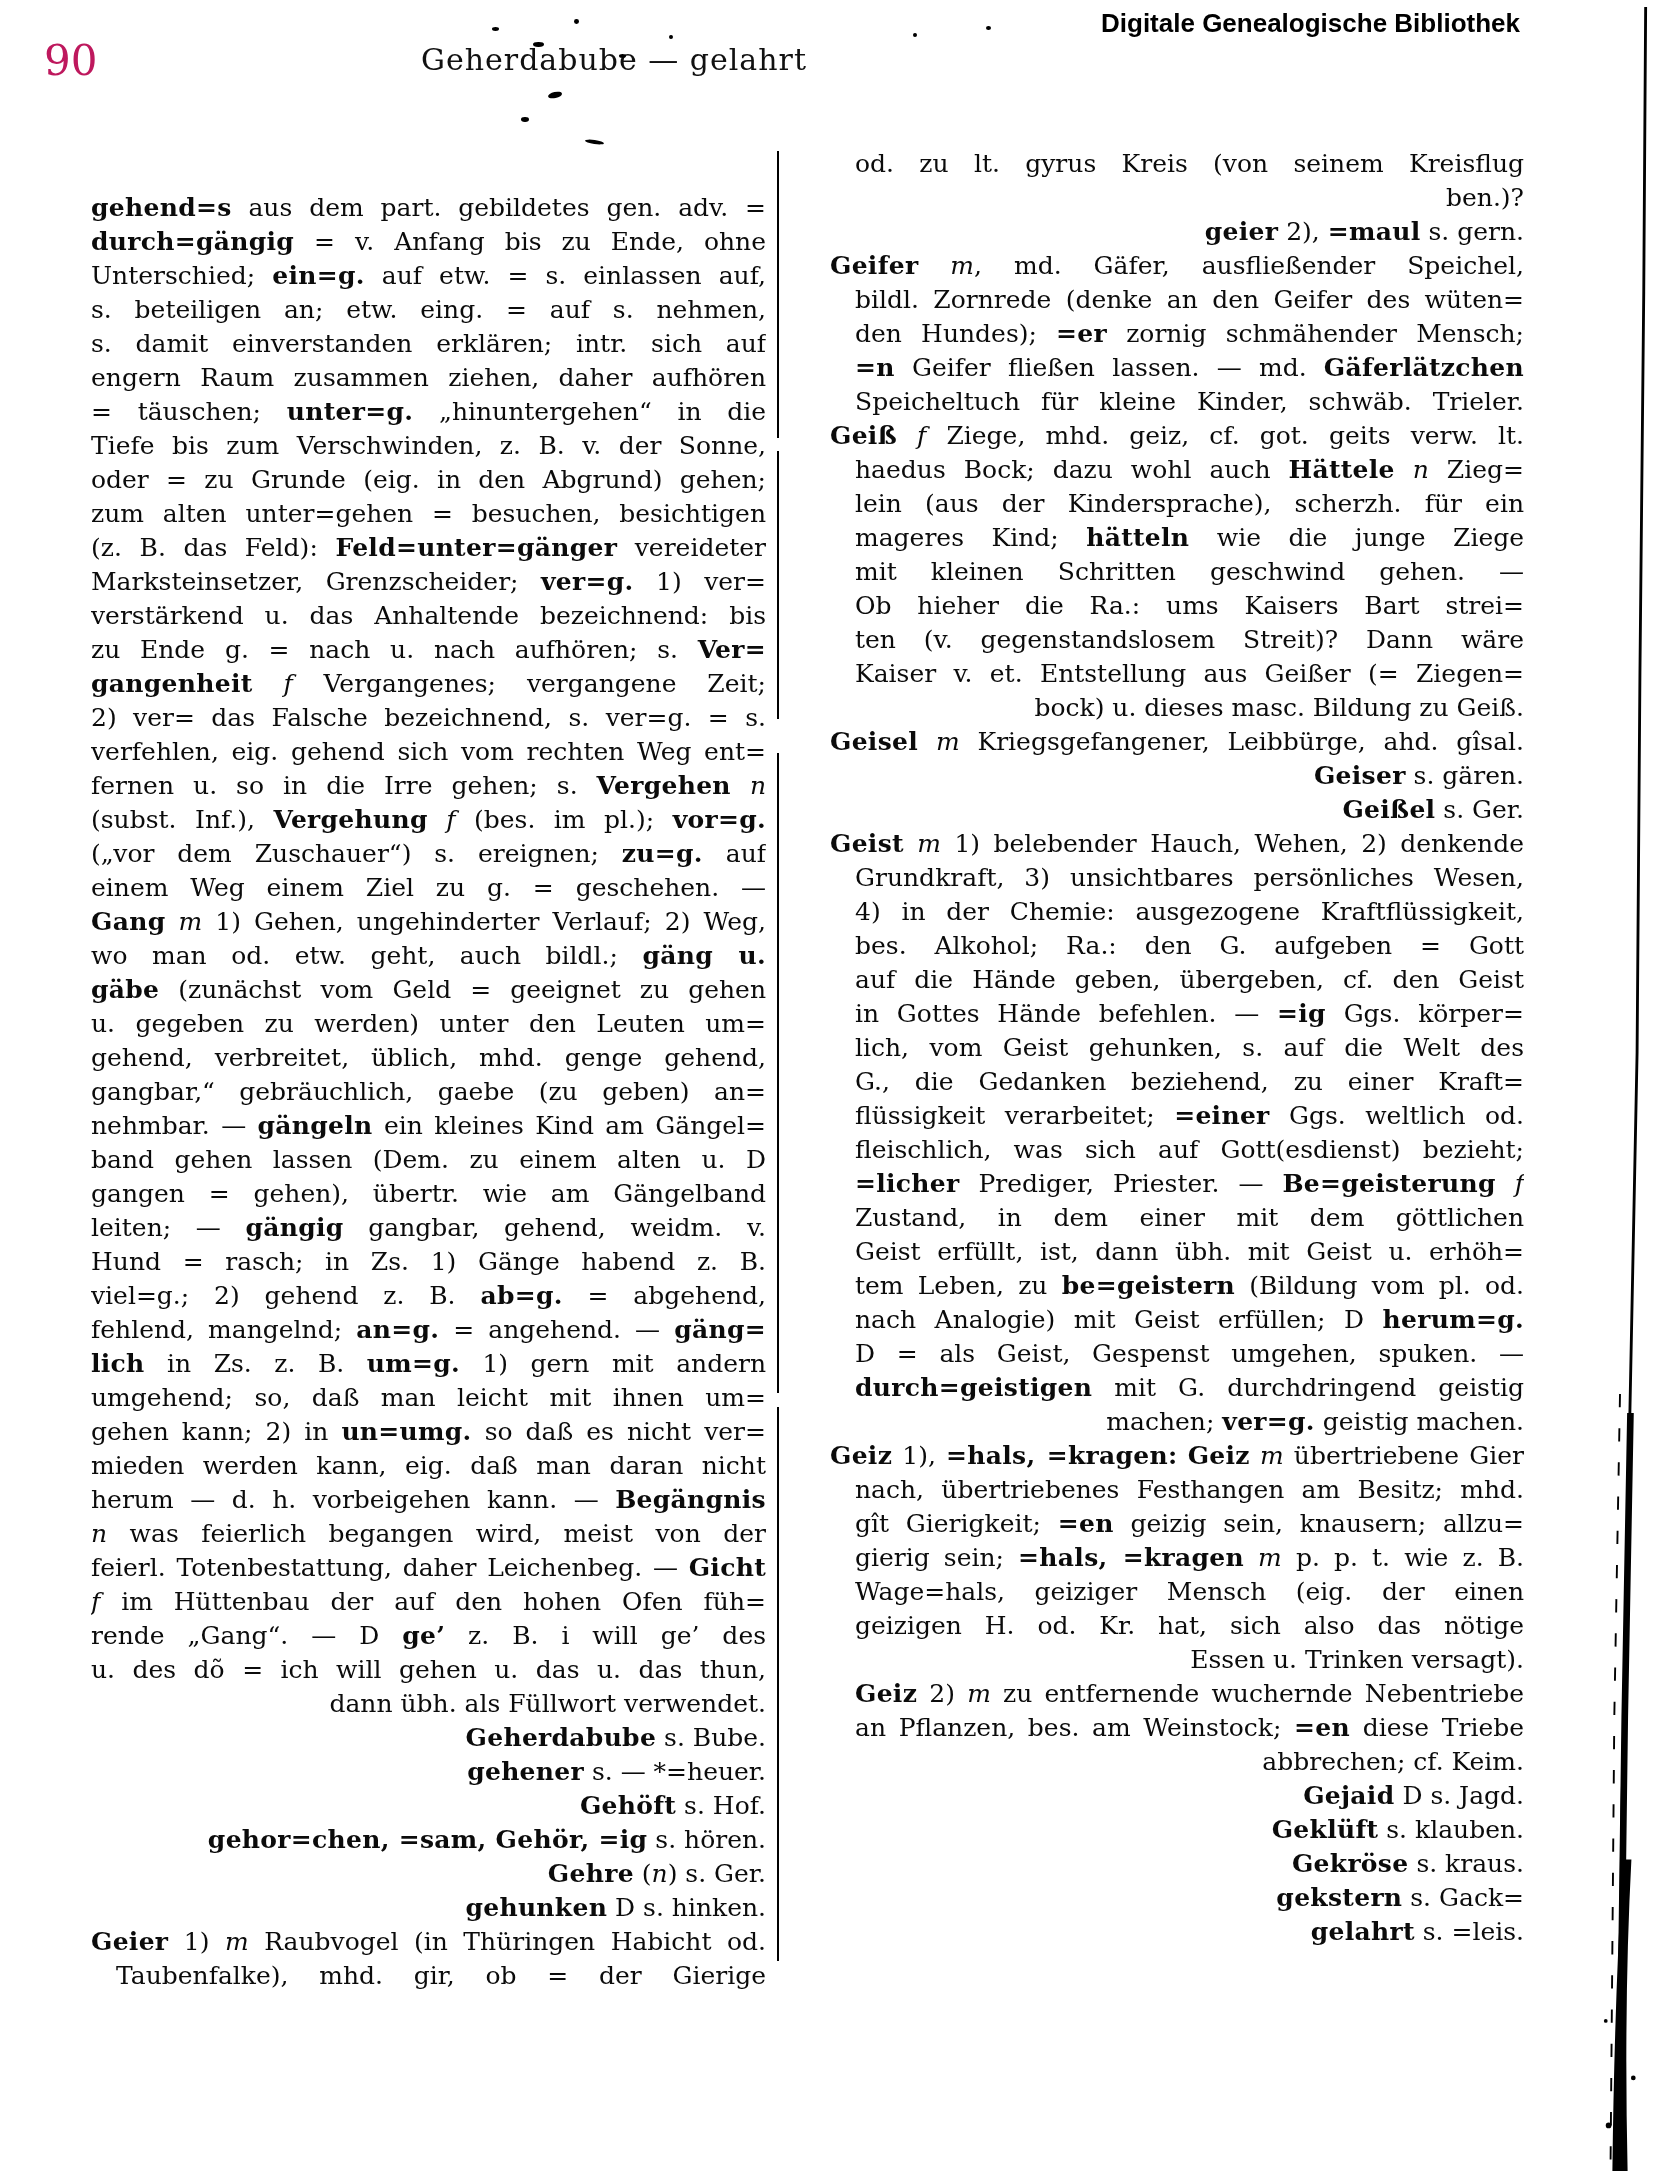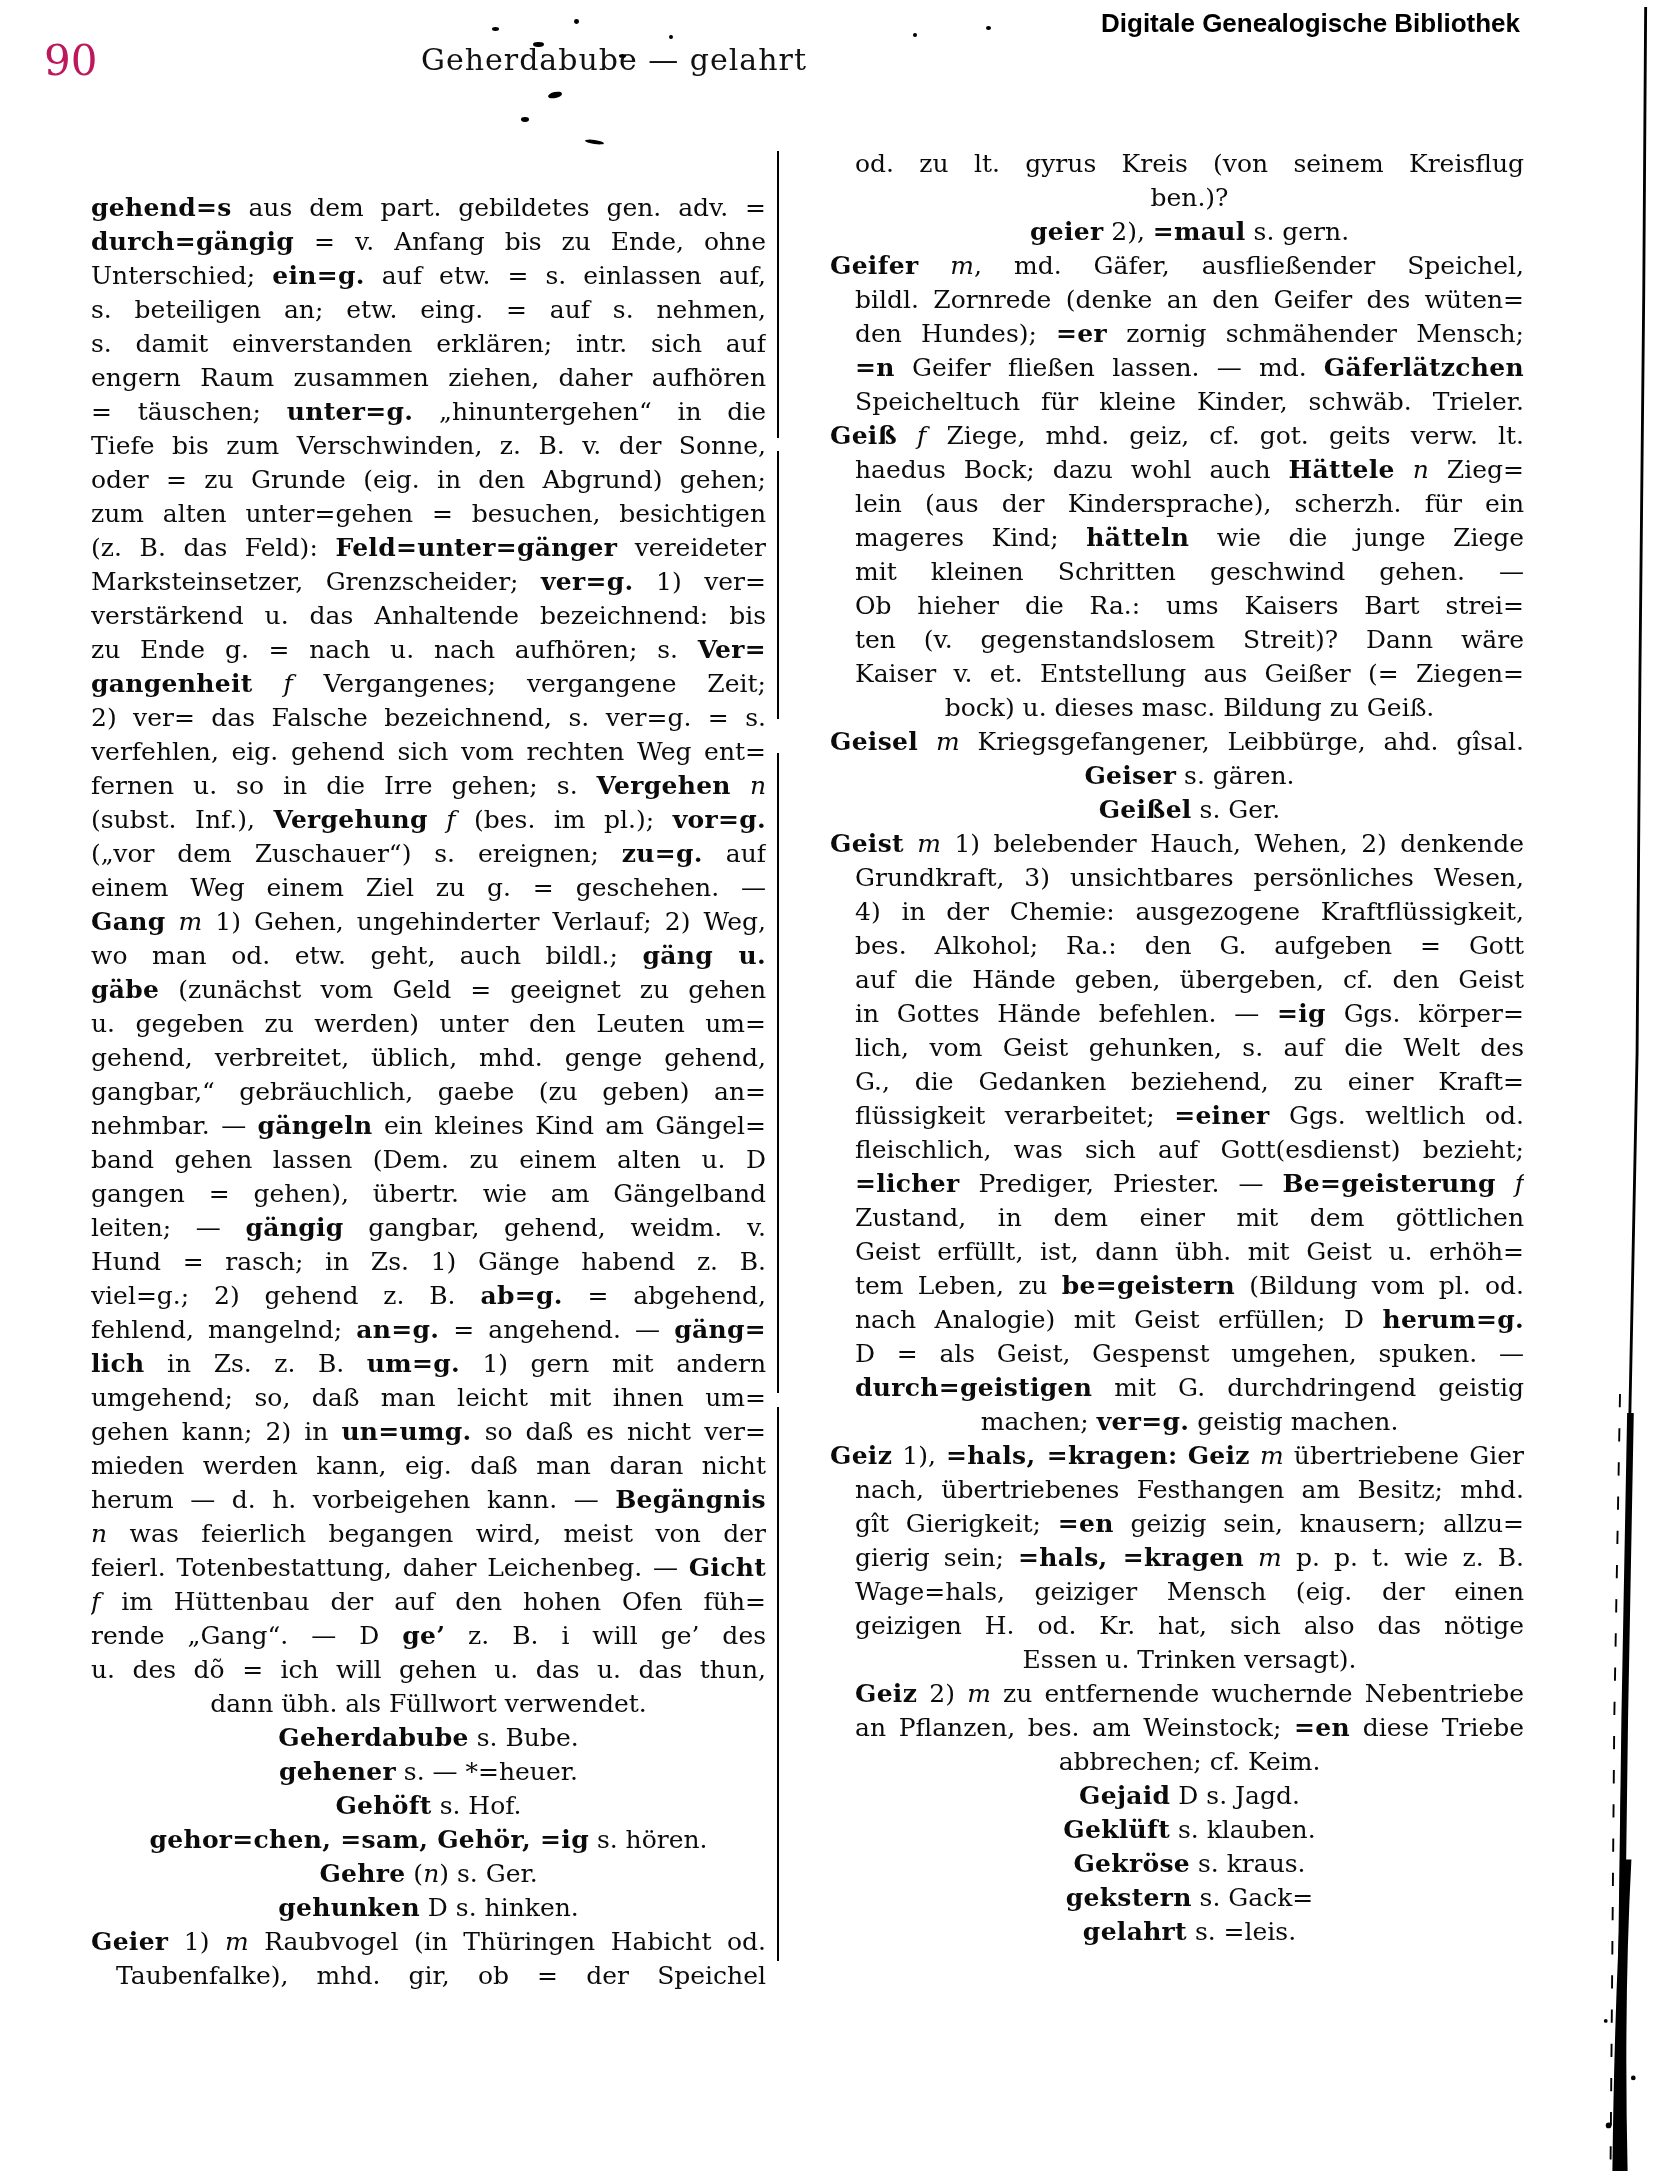--- a/index.html
+++ b/index.html
@@ -7,21 +7,21 @@
   .page{position:absolute;inset:0;font-family:"DejaVu Serif",serif;color:#0b0b0b;}
   .watermark{position:absolute;left:1101px;top:7.6px;font-family:"Liberation Sans",sans-serif;
              font-weight:bold;font-size:26px;white-space:nowrap;color:#000;}
   .pageno{position:absolute;left:44px;top:36px;font-size:42px;color:#be185d;}
   .runhead{position:absolute;left:421px;top:42px;font-size:30px;letter-spacing:1px;color:#111;}
   .col{position:absolute;top:147px;font-size:25px;}
   .col-left{left:91px;width:675px;margin-top:44px;}
   .col-right{left:794px;width:694px;margin-left:36px;}
   .line{height:34px;line-height:34px;text-align:justify;text-align-last:justify;
         overflow:hidden;}
-  .line.noj{text-align:center;text-align-last:auto;}
+  .line.noj{text-align:right;text-align-last:auto;}
   .line.ind{padding-left:25px;}
   .line b{font-weight:bold;letter-spacing:0.3px;}
   .line i{font-style:italic;}
   .divseg{position:absolute;left:777px;width:1.9px;background:#000;}
   .speck{position:absolute;background:#000;border-radius:50%;}
   .binding{position:absolute;left:1601px;top:0;}
 </style>
 </head>
 <body>
 
@@ -77,21 +77,21 @@
       <div class="line">rende „Gang“. — D <b>ge’</b> z. B. i will ge’ des</div>
       <div class="line">u. des dõ = ich will gehen u. das u. das thun,</div>
       <div class="line noj">dann übh. als Füllwort verwendet.</div>
       <div class="line noj"><b>Geherdabube</b> s. Bube.</div>
       <div class="line noj"><b>gehener</b> s. — *=heuer.</div>
       <div class="line noj"><b>Gehöft</b> s. Hof.</div>
       <div class="line noj"><b>gehor=chen, =sam, Gehör, =ig</b> s. hören.</div>
       <div class="line noj"><b>Gehre</b> (<i>n</i>) s. Ger.</div>
       <div class="line noj"><b>gehunken</b> D s. hinken.</div>
       <div class="line"><b>Geier</b> 1) <i>m</i> Raubvogel (in Thüringen Habicht od.</div>
-      <div class="line ind">Taubenfalke), mhd. gir, ob = der Speichel</div>
+      <div class="line ind">Taubenfalke), mhd. gir, ob = der Gierige</div>
     </div>
   <div class="col col-right" id="col-right">
       <div class="line ind">od. zu lt. gyrus Kreis (von seinem Kreisflug</div>
       <div class="line ind noj">ben.)?</div>
       <div class="line ind noj"><b>geier</b> 2), <b>=maul</b> s. gern.</div>
       <div class="line"><b>Geifer</b> <i>m</i>, md. Gäfer, ausfließender Speichel,</div>
       <div class="line ind">bildl. Zornrede (denke an den Geifer des wüten=</div>
       <div class="line ind">den Hundes); <b>=er</b> zornig schmähender Mensch;</div>
       <div class="line ind"><b>=n</b> Geifer fließen lassen. — md. <b>Gäferlätzchen</b></div>
       <div class="line ind">Speicheltuch für kleine Kinder, schwäb. Trieler.</div>

